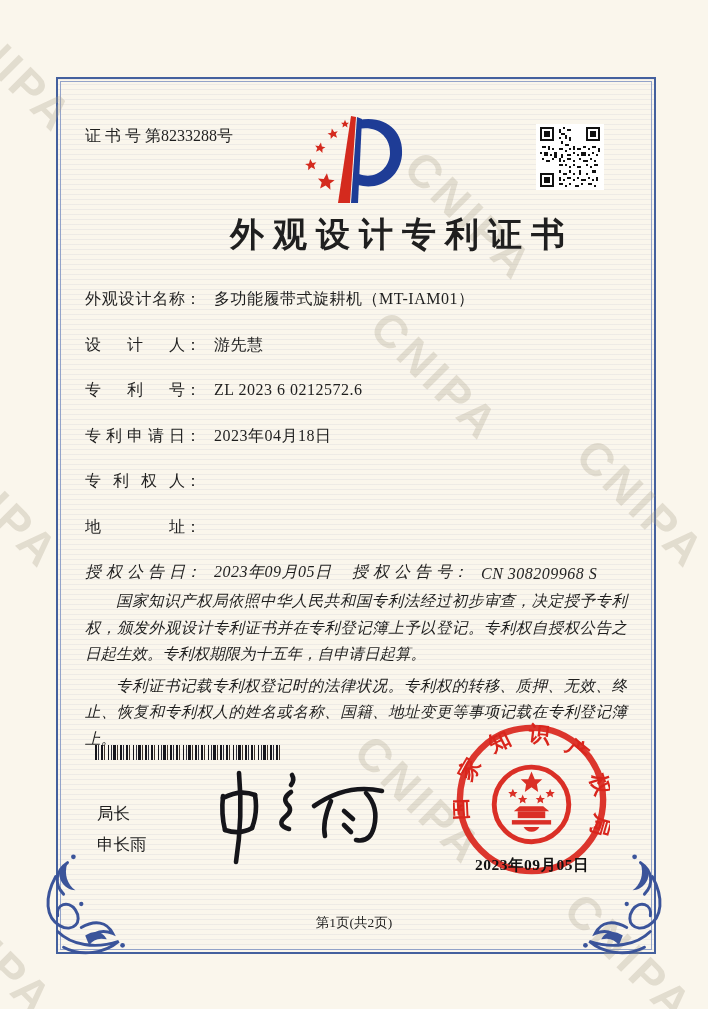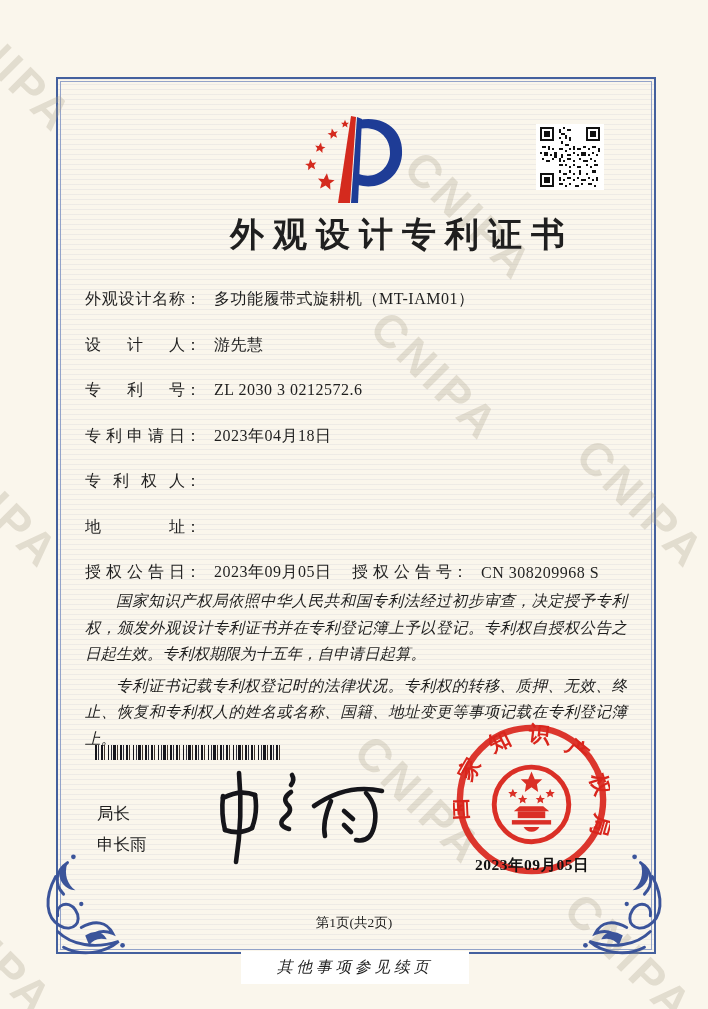--- a/index.html
+++ b/index.html
@@ -43,21 +43,21 @@
   .qr-box svg{width:60px;height:60px;}
   .title{
     position:absolute;left:0;top:212px;width:708px;
     text-align:center;font-size:34px;font-weight:700;letter-spacing:9px;padding-left:48px;
   }
   .fields{position:absolute;left:85px;top:289px;width:545px;font-size:16px;}
   .frow{display:flex;align-items:baseline;margin-bottom:24.5px;white-space:nowrap;}
   .flabel{display:inline-block;width:100px;text-align:justify;text-align-last:justify;}
   .colon{display:inline-block;margin-right:5px;}
   .fvalue{letter-spacing:0.5px;margin-left:8px;}
-  .fpair{display:flex;align-items:center;white-space:nowrap;}
+  .fpair{display:flex;align-items:flex-end;white-space:nowrap;font-style:italic;}
   .fpair.first{width:267px;}
   .paras{position:absolute;left:85px;top:588px;width:542px;
          font-size:15.5px;line-height:26.5px;font-style:italic;text-align:justify;}
   .paras p{margin:0 0 5px 0;text-indent:2em;}
   .barcode{
     position:absolute;left:95px;top:745px;width:186px;height:15px;
     background:repeating-linear-gradient(90deg,
       #15151b 0 1.5px, transparent 1.5px 3px,
       #30303c 3px 4px, transparent 4px 5.5px,
       #15151b 5.5px 8px, transparent 8px 9px,
@@ -125,20 +125,21 @@
       <path d="M30,20 C26,32 30,42 38,48 C28,48 20,38 22,28 Z"></path>
       <path d="M48,94 C58,88 66,90 70,98 C62,96 56,98 52,104 Z"></path>
       <circle cx="36" cy="14" r="2.4"></circle>
       <circle cx="44" cy="62" r="2.2"></circle>
       <circle cx="86" cy="104" r="2.4"></circle>
     </g>
   </svg>
 
   <div class="content">
 
+    <div class="cert-no">证 书 号 第8233288号</div>
 
     <svg class="logo" viewBox="0 0 106 96">
       <path d="M59,10 C86,5 104,22 102,45 C100,68 79,81 58,75 L59,64 C75,70 89,59 90,44 C91,26 76,15 58,19 Z" fill="#1e3c96"></path>
       <polygon points="57,7 62,9 58,93 51,93" fill="#1e3c96"></polygon>
       <polygon points="51,6 56,7 50,93 38,93" fill="#d42a1e"></polygon>
       <g fill="#d42a1e">
         <g transform="translate(45,14) scale(0.42)">
             <polygon points="0,-10 2.9,-3.1 9.5,-3.1 4.8,1.2 5.9,8.1 0,3.9 -5.9,8.1 -4.8,1.2 -9.5,-3.1 -2.9,-3.1"></polygon>
           </g>
         <g transform="translate(33,24) scale(0.55) rotate(-12)">
@@ -189,21 +190,21 @@
         <span class="fvalue">多功能履带式旋耕机（MT-IAM01）</span>
       </div>
       <div class="frow">
         <span class="flabel">设计人</span>
           <span class="colon">：</span>
         <span class="fvalue">游先慧</span>
       </div>
       <div class="frow">
         <span class="flabel">专利号</span>
           <span class="colon">：</span>
-        <span class="fvalue">ZL 2030 3 0212572.6</span>
+        <span class="fvalue">ZL 2023 6 0212572.6</span>
       </div>
       <div class="frow">
         <span class="flabel">专利申请日</span>
           <span class="colon">：</span>
         <span class="fvalue">2023年04月18日</span>
       </div>
       <div class="frow">
         <span class="flabel">专利权人</span>
           <span class="colon">：</span>
       </div>
@@ -282,16 +283,15 @@
         <polygon points="62,92 98,92 92,87 68,87"></polygon>
         <rect x="66" y="92" width="28" height="7"></rect>
         <rect x="60" y="101" width="40" height="4.5"></rect>
         <path d="M72,108 a9,9 0 0 0 16,0 z"></path>
       </g>
     </svg>
     <div class="seal-date">2023年09月05日</div>
 
     <div class="page-number">第1页(共2页)</div>
 
-    <div class="note-box">其他事项参见续页</div>
 
   </div>
 </div>
 
 </body></html>

